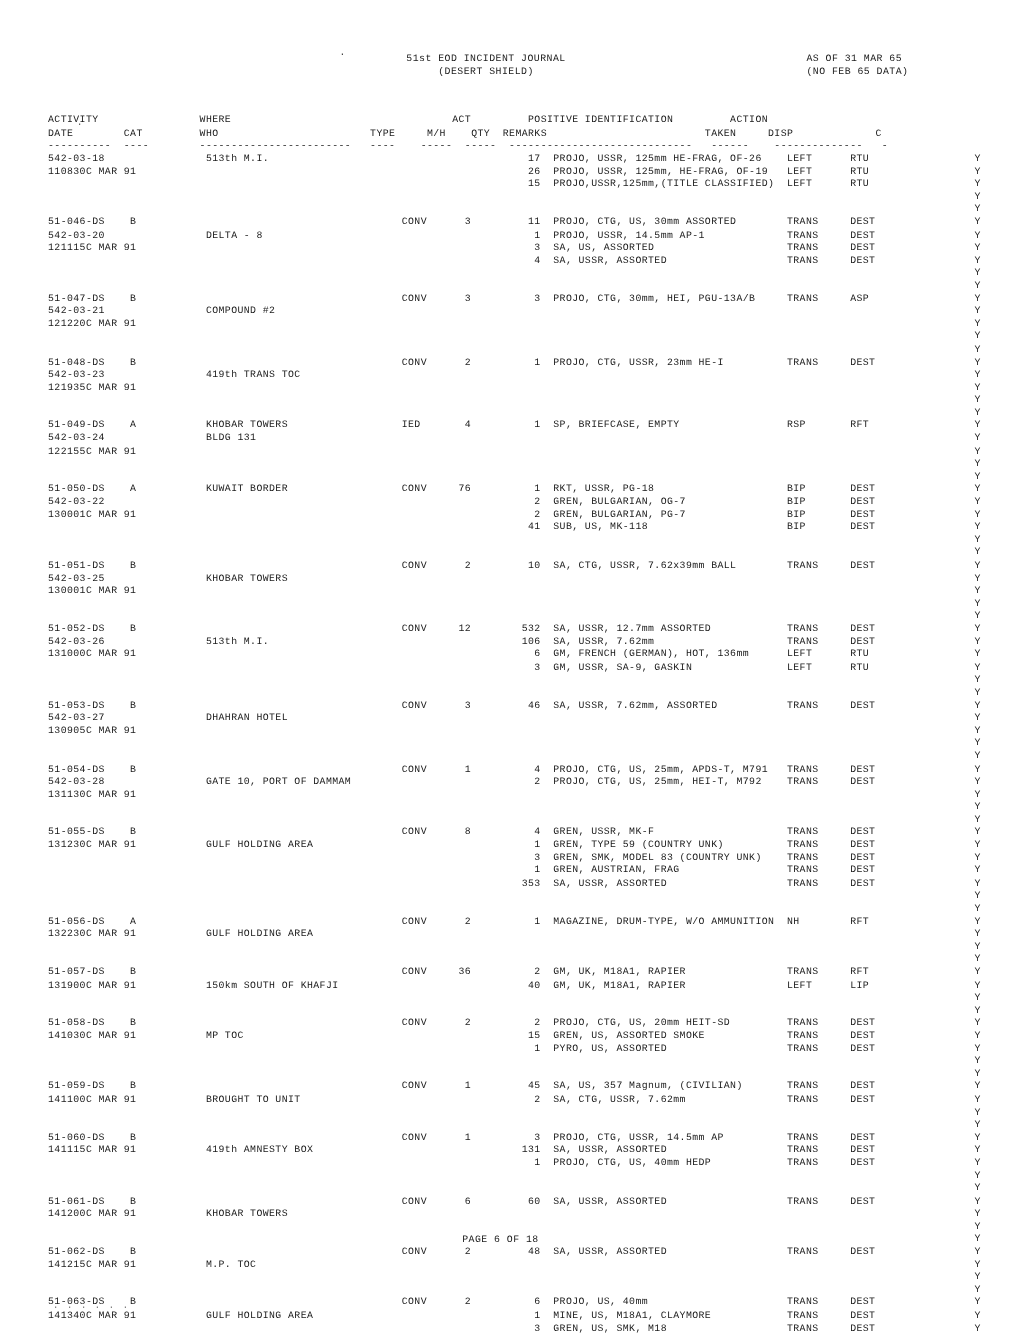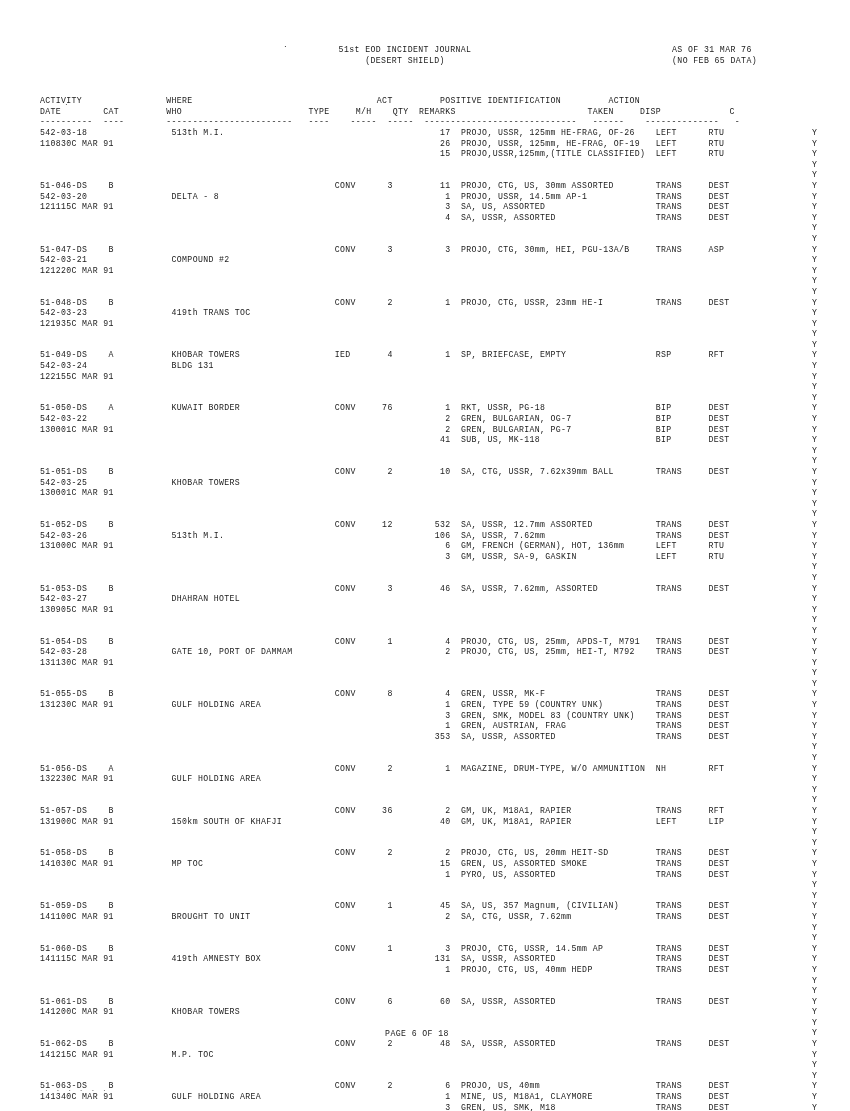--- a/index.html
+++ b/index.html
@@ -114,21 +114,21 @@
 
   <div class="stray-dot">.</div>
   <div class="stray-dot2">.</div>
 
   <div class="hdr">
     <div class="hdr-center">
       <div>51st EOD INCIDENT JOURNAL</div>
       <div>(DESERT SHIELD)</div>
     </div>
     <div class="hdr-right">
-      <div>AS OF 31 MAR 76</div>
+      <div>AS OF 31 MAR 65</div>
       <div>(NO FEB 65 DATA)</div>
     </div>
   </div>
 
   <div class="colhdr"><span>ACTIVITY                WHERE                                   ACT         POSITIVE IDENTIFICATION         ACTION</span>
 <span>DATE        CAT         WHO                        TYPE     M/H    QTY  REMARKS                         TAKEN     DISP             C</span>
 <span>----------  ----        ------------------------   ----    -----  -----  -----------------------------   ------    --------------   -</span></div>
 
   <div class="body" id="table-body"><div class="row">542-03-18                513th M.I.                                         17  PROJO, USSR, 125mm HE-FRAG, OF-26    LEFT      RTU</div><div class="row">110830C MAR 91                                                              26  PROJO, USSR, 125mm, HE-FRAG, OF-19   LEFT      RTU</div><div class="row">                                                                            15  PROJO,USSR,125mm,(TITLE CLASSIFIED)  LEFT      RTU</div><div class="spacer">&nbsp;</div><div class="spacer">&nbsp;</div><div class="row">51-046-DS    B                                          CONV      3         11  PROJO, CTG, US, 30mm ASSORTED        TRANS     DEST</div><div class="row">542-03-20                DELTA - 8                                           1  PROJO, USSR, 14.5mm AP-1             TRANS     DEST</div><div class="row">121115C MAR 91                                                               3  SA, US, ASSORTED                     TRANS     DEST</div><div class="row">                                                                             4  SA, USSR, ASSORTED                   TRANS     DEST</div><div class="spacer">&nbsp;</div><div class="spacer">&nbsp;</div><div class="row">51-047-DS    B                                          CONV      3          3  PROJO, CTG, 30mm, HEI, PGU-13A/B     TRANS     ASP</div><div class="row">542-03-21                COMPOUND #2</div><div class="row">121220C MAR 91</div><div class="spacer">&nbsp;</div><div class="spacer">&nbsp;</div><div class="row">51-048-DS    B                                          CONV      2          1  PROJO, CTG, USSR, 23mm HE-I          TRANS     DEST</div><div class="row">542-03-23                419th TRANS TOC</div><div class="row">121935C MAR 91</div><div class="spacer">&nbsp;</div><div class="spacer">&nbsp;</div><div class="row">51-049-DS    A           KHOBAR TOWERS                  IED       4          1  SP, BRIEFCASE, EMPTY                 RSP       RFT</div><div class="row">542-03-24                BLDG 131</div><div class="row">122155C MAR 91</div><div class="spacer">&nbsp;</div><div class="spacer">&nbsp;</div><div class="row">51-050-DS    A           KUWAIT BORDER                  CONV     76          1  RKT, USSR, PG-18                     BIP       DEST</div><div class="row">542-03-22                                                                    2  GREN, BULGARIAN, OG-7                BIP       DEST</div><div class="row">130001C MAR 91                                                               2  GREN, BULGARIAN, PG-7                BIP       DEST</div><div class="row">                                                                            41  SUB, US, MK-118                      BIP       DEST</div><div class="spacer">&nbsp;</div><div class="spacer">&nbsp;</div><div class="row">51-051-DS    B                                          CONV      2         10  SA, CTG, USSR, 7.62x39mm BALL        TRANS     DEST</div><div class="row">542-03-25                KHOBAR TOWERS</div><div class="row">130001C MAR 91</div><div class="spacer">&nbsp;</div><div class="spacer">&nbsp;</div><div class="row">51-052-DS    B                                          CONV     12        532  SA, USSR, 12.7mm ASSORTED            TRANS     DEST</div><div class="row">542-03-26                513th M.I.                                        106  SA, USSR, 7.62mm                     TRANS     DEST</div><div class="row">131000C MAR 91                                                               6  GM, FRENCH (GERMAN), HOT, 136mm      LEFT      RTU</div><div class="row">                                                                             3  GM, USSR, SA-9, GASKIN               LEFT      RTU</div><div class="spacer">&nbsp;</div><div class="spacer">&nbsp;</div><div class="row">51-053-DS    B                                          CONV      3         46  SA, USSR, 7.62mm, ASSORTED           TRANS     DEST</div><div class="row">542-03-27                DHAHRAN HOTEL</div><div class="row">130905C MAR 91</div><div class="spacer">&nbsp;</div><div class="spacer">&nbsp;</div><div class="row">51-054-DS    B                                          CONV      1          4  PROJO, CTG, US, 25mm, APDS-T, M791   TRANS     DEST</div><div class="row">542-03-28                GATE 10, PORT OF DAMMAM                             2  PROJO, CTG, US, 25mm, HEI-T, M792    TRANS     DEST</div><div class="row">131130C MAR 91</div><div class="spacer">&nbsp;</div><div class="spacer">&nbsp;</div><div class="row">51-055-DS    B                                          CONV      8          4  GREN, USSR, MK-F                     TRANS     DEST</div><div class="row">131230C MAR 91           GULF HOLDING AREA                                   1  GREN, TYPE 59 (COUNTRY UNK)          TRANS     DEST</div><div class="row">                                                                             3  GREN, SMK, MODEL 83 (COUNTRY UNK)    TRANS     DEST</div><div class="row">                                                                             1  GREN, AUSTRIAN, FRAG                 TRANS     DEST</div><div class="row">                                                                           353  SA, USSR, ASSORTED                   TRANS     DEST</div><div class="spacer">&nbsp;</div><div class="spacer">&nbsp;</div><div class="row">51-056-DS    A                                          CONV      2          1  MAGAZINE, DRUM-TYPE, W/O AMMUNITION  NH        RFT</div><div class="row">132230C MAR 91           GULF HOLDING AREA</div><div class="spacer">&nbsp;</div><div class="spacer">&nbsp;</div><div class="row">51-057-DS    B                                          CONV     36          2  GM, UK, M18A1, RAPIER                TRANS     RFT</div><div class="row">131900C MAR 91           150km SOUTH OF KHAFJI                              40  GM, UK, M18A1, RAPIER                LEFT      LIP</div><div class="spacer">&nbsp;</div><div class="spacer">&nbsp;</div><div class="row">51-058-DS    B                                          CONV      2          2  PROJO, CTG, US, 20mm HEIT-SD         TRANS     DEST</div><div class="row">141030C MAR 91           MP TOC                                             15  GREN, US, ASSORTED SMOKE             TRANS     DEST</div><div class="row">                                                                             1  PYRO, US, ASSORTED                   TRANS     DEST</div><div class="spacer">&nbsp;</div><div class="spacer">&nbsp;</div><div class="row">51-059-DS    B                                          CONV      1         45  SA, US, 357 Magnum, (CIVILIAN)       TRANS     DEST</div><div class="row">141100C MAR 91           BROUGHT TO UNIT                                     2  SA, CTG, USSR, 7.62mm                TRANS     DEST</div><div class="spacer">&nbsp;</div><div class="spacer">&nbsp;</div><div class="row">51-060-DS    B                                          CONV      1          3  PROJO, CTG, USSR, 14.5mm AP          TRANS     DEST</div><div class="row">141115C MAR 91           419th AMNESTY BOX                                 131  SA, USSR, ASSORTED                   TRANS     DEST</div><div class="row">                                                                             1  PROJO, CTG, US, 40mm HEDP            TRANS     DEST</div><div class="spacer">&nbsp;</div><div class="spacer">&nbsp;</div><div class="row">51-061-DS    B                                          CONV      6         60  SA, USSR, ASSORTED                   TRANS     DEST</div><div class="row">141200C MAR 91           KHOBAR TOWERS</div><div class="spacer">&nbsp;</div><div class="spacer">&nbsp;</div><div class="row">51-062-DS    B                                          CONV      2         48  SA, USSR, ASSORTED                   TRANS     DEST</div><div class="row">141215C MAR 91           M.P. TOC</div><div class="spacer">&nbsp;</div><div class="spacer">&nbsp;</div><div class="row">51-063-DS    B                                          CONV      2          6  PROJO, US, 40mm                      TRANS     DEST</div><div class="row">141340C MAR 91           GULF HOLDING AREA                                   1  MINE, US, M18A1, CLAYMORE            TRANS     DEST</div><div class="row">                                                                             3  GREN, US, SMK, M18                   TRANS     DEST</div></div>
 

